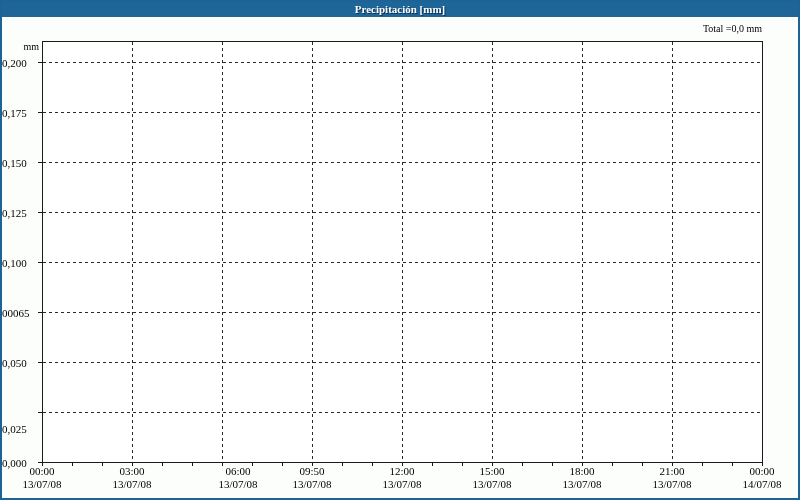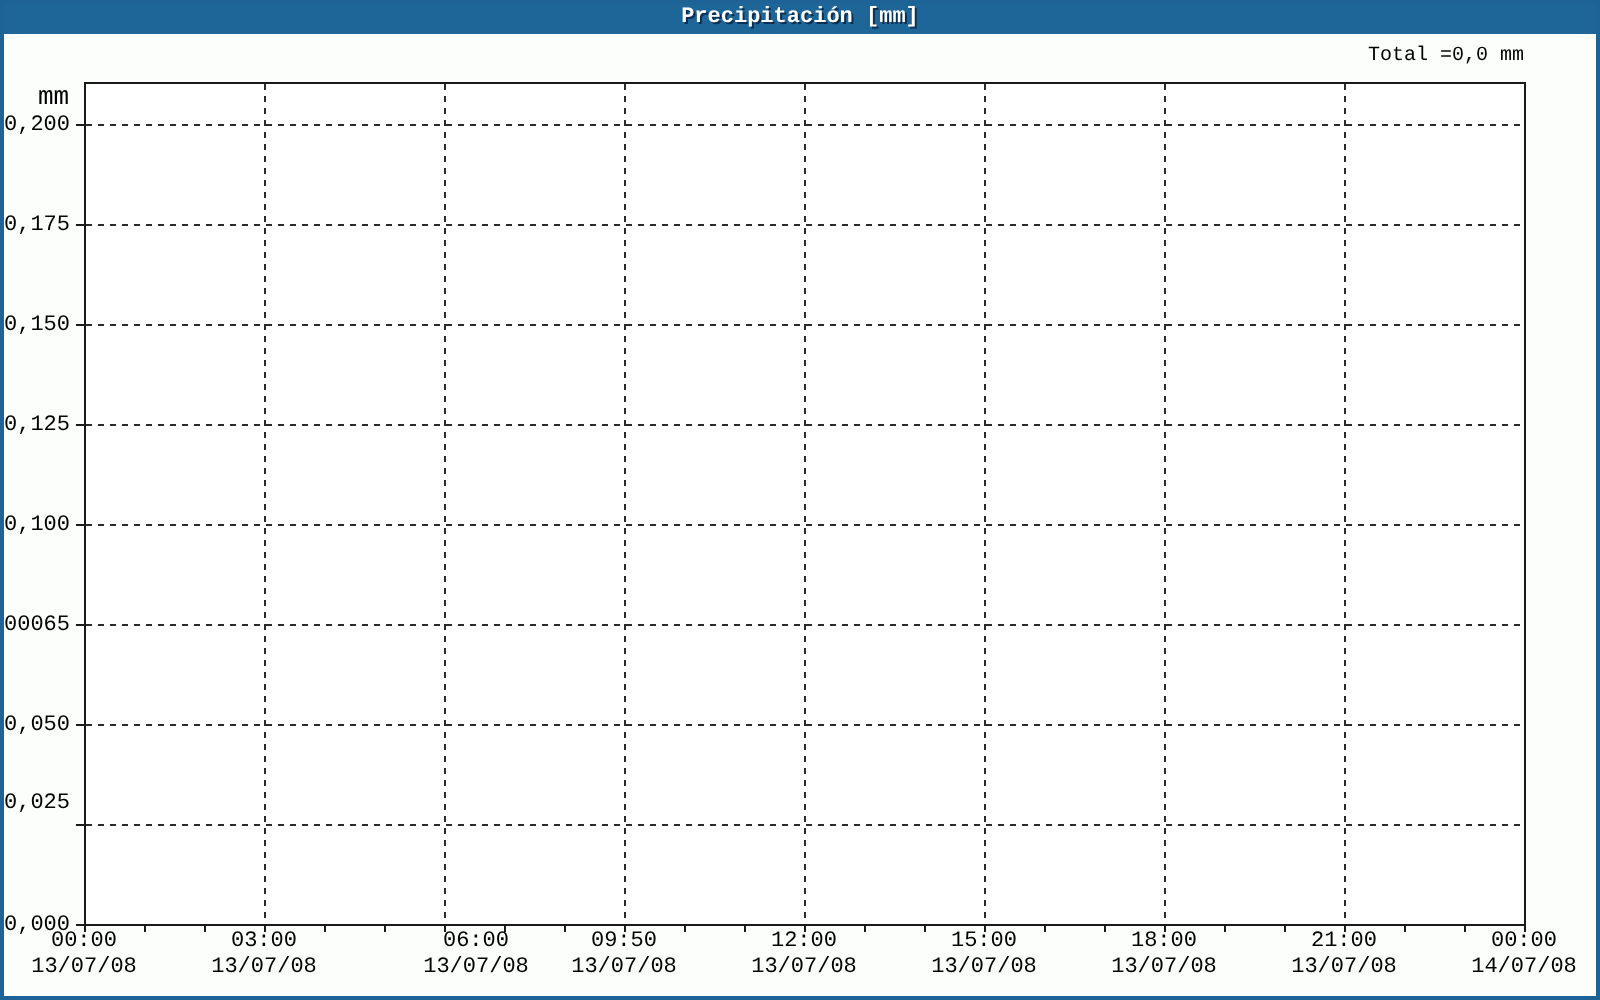--- a/index.html
+++ b/index.html
@@ -9,38 +9,38 @@
     --grid:#2a2a2a;
     --page-bg:#fcfefc;
   }
   *{margin:0;padding:0;box-sizing:border-box;}
   html,body{background:#fff;}
   .page{
     position:relative;
     width:800px;height:500px;
     border:2px solid var(--border);
     background:var(--page-bg);
-    font-family:Liberation Mono, monospace;
+    font-family:Liberation Serif, serif;
     overflow:hidden;
   }
   .titlebar{
     position:absolute;left:0;top:0;right:0;height:15px;
     background:var(--header-bg);
     color:#fff;
     font-size:11px;font-weight:bold;
     text-align:center;line-height:15px;
     text-shadow:1px 1px 0 #0b2f52;
   }
   .total-label{
     position:absolute;top:21px;right:36px;
     font-size:10px;color:#000;
   }
   .unit-label{
-    position:absolute;left:17px;top:39px;width:37px;
-    font-size:13px;color:#000;text-align:left;
+    position:absolute;left:0;top:39px;width:37px;
+    font-size:10px;color:#000;text-align:right;
   }
   #chart-svg{
     position:absolute;left:0;top:0;
     pointer-events:none;
   }
   .y-tick-label{
     position:absolute;left:0;width:16px;height:12px;
     font-size:11px;line-height:12px;color:#000;text-align:center;
   }
   .x-tick-label{
@@ -114,21 +114,21 @@
     </svg>
 
   <div id="labels-layer">
       <div class="y-tick-label" style="top:55px">0,200</div>
       <div class="y-tick-label" style="top:105px">0,175</div>
       <div class="y-tick-label" style="top:155px">0,150</div>
       <div class="y-tick-label" style="top:205px">0,125</div>
       <div class="y-tick-label" style="top:255px">0,100</div>
       <div class="y-tick-label" style="top:305px">00065</div>
       <div class="y-tick-label" style="top:355px">0,050</div>
-      <div class="y-tick-label" style="top:394px">0,025</div>
+      <div class="y-tick-label" style="top:421px">0,025</div>
       <div class="y-tick-label" style="top:455px">0,000</div>
       <div class="x-tick-label" style="left:2px;top:463px">
         <div>00:00</div>
         <div>13/07/08</div>
       </div>
       <div class="x-tick-label" style="left:92px;top:463px">
         <div>03:00</div>
         <div>13/07/08</div>
       </div>
       <div class="x-tick-label" style="left:198px;top:463px">

